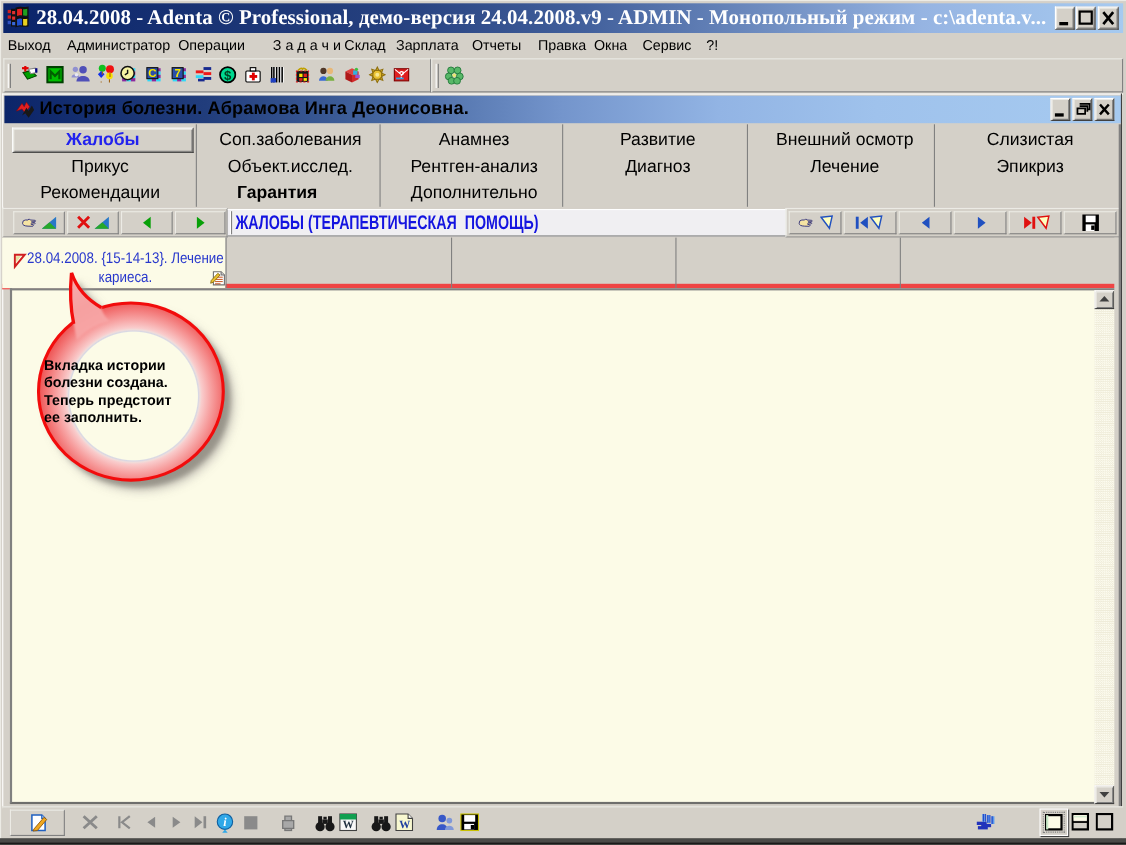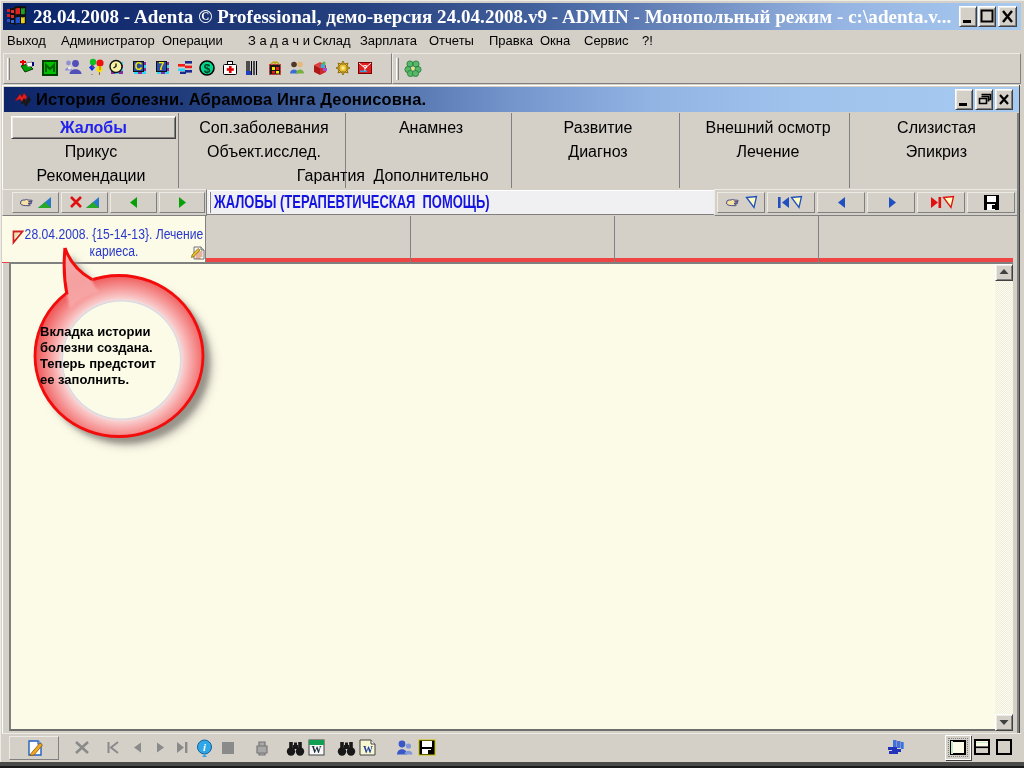--- a/index.html
+++ b/index.html
@@ -226,25 +226,26 @@
   <div class="abs" style="left:676px;top:0;width:1px;height:75px;background:#808080;"></div>
   <div class="abs" style="left:846px;top:0;width:1px;height:75px;background:#808080;"></div>
   <div class="abs raised" style="left:8px;top:3px;width:165px;height:23px;background:#d4d0c8;text-align:center;line-height:21px;color:#2222ee;font-weight:bold;">Жалобы</div>
   <div class="abs" style="left:176px;top:3px;width:170px;height:23px;text-align:center;line-height:23px;">Соп.заболевания</div>
   <div class="abs" style="left:346px;top:3px;width:164px;height:23px;text-align:center;line-height:23px;">Анамнез</div>
   <div class="abs" style="left:510px;top:3px;width:170px;height:23px;text-align:center;line-height:23px;">Развитие</div>
   <div class="abs" style="left:680px;top:3px;width:170px;height:23px;text-align:center;line-height:23px;">Внешний осмотр</div>
   <div class="abs" style="left:850px;top:3px;width:167px;height:23px;text-align:center;line-height:23px;">Слизистая</div>
   <div class="abs" style="left:0px;top:27px;width:176px;height:23px;text-align:center;line-height:23px;">Прикус</div>
   <div class="abs" style="left:176px;top:27px;width:170px;height:23px;text-align:center;line-height:23px;">Объект.исслед.</div>
+  <div class="abs" style="left:346px;top:27px;width:164px;height:23px;text-align:center;line-height:23px;">Рентген-анализ</div>
   <div class="abs" style="left:510px;top:27px;width:170px;height:23px;text-align:center;line-height:23px;">Диагноз</div>
   <div class="abs" style="left:680px;top:27px;width:170px;height:23px;text-align:center;line-height:23px;">Лечение</div>
   <div class="abs" style="left:850px;top:27px;width:167px;height:23px;text-align:center;line-height:23px;">Эпикриз</div>
   <div class="abs" style="left:0px;top:51px;width:176px;height:23px;text-align:center;line-height:23px;">Рекомендации</div>
-  <div class="abs" style="left:192px;top:51px;width:170px;height:23px;text-align:right;line-height:23px;">Гарантия</div>
+  <div class="abs" style="left:164px;top:51px;width:170px;height:23px;text-align:center;line-height:23px;font-weight:bold;">Гарантия</div>
   <div class="abs" style="left:346px;top:51px;width:164px;height:23px;text-align:center;line-height:23px;">Дополнительно</div>
 </div>
 
 <div class="abs" id="subbar" style="left:2px;top:189px;width:1018px;height:27px;background:#d4d0c8;">
   <div class="abs raisedsoft" style="left:0;top:0;width:205px;height:27px;"></div>
   <div class="abs raisedsoft" style="left:10px;top:3px;width:47px;height:21px;background:#d4d0c8;"></div>
   <div class="abs raisedsoft" style="left:59px;top:3px;width:47px;height:21px;background:#d4d0c8;"></div>
   <div class="abs raisedsoft" style="left:108px;top:3px;width:47px;height:21px;background:#d4d0c8;"></div>
   <div class="abs raisedsoft" style="left:157px;top:3px;width:46px;height:21px;background:#d4d0c8;"></div>
   <svg class="abs" style="left:16px;top:5px" width="36" height="17">

